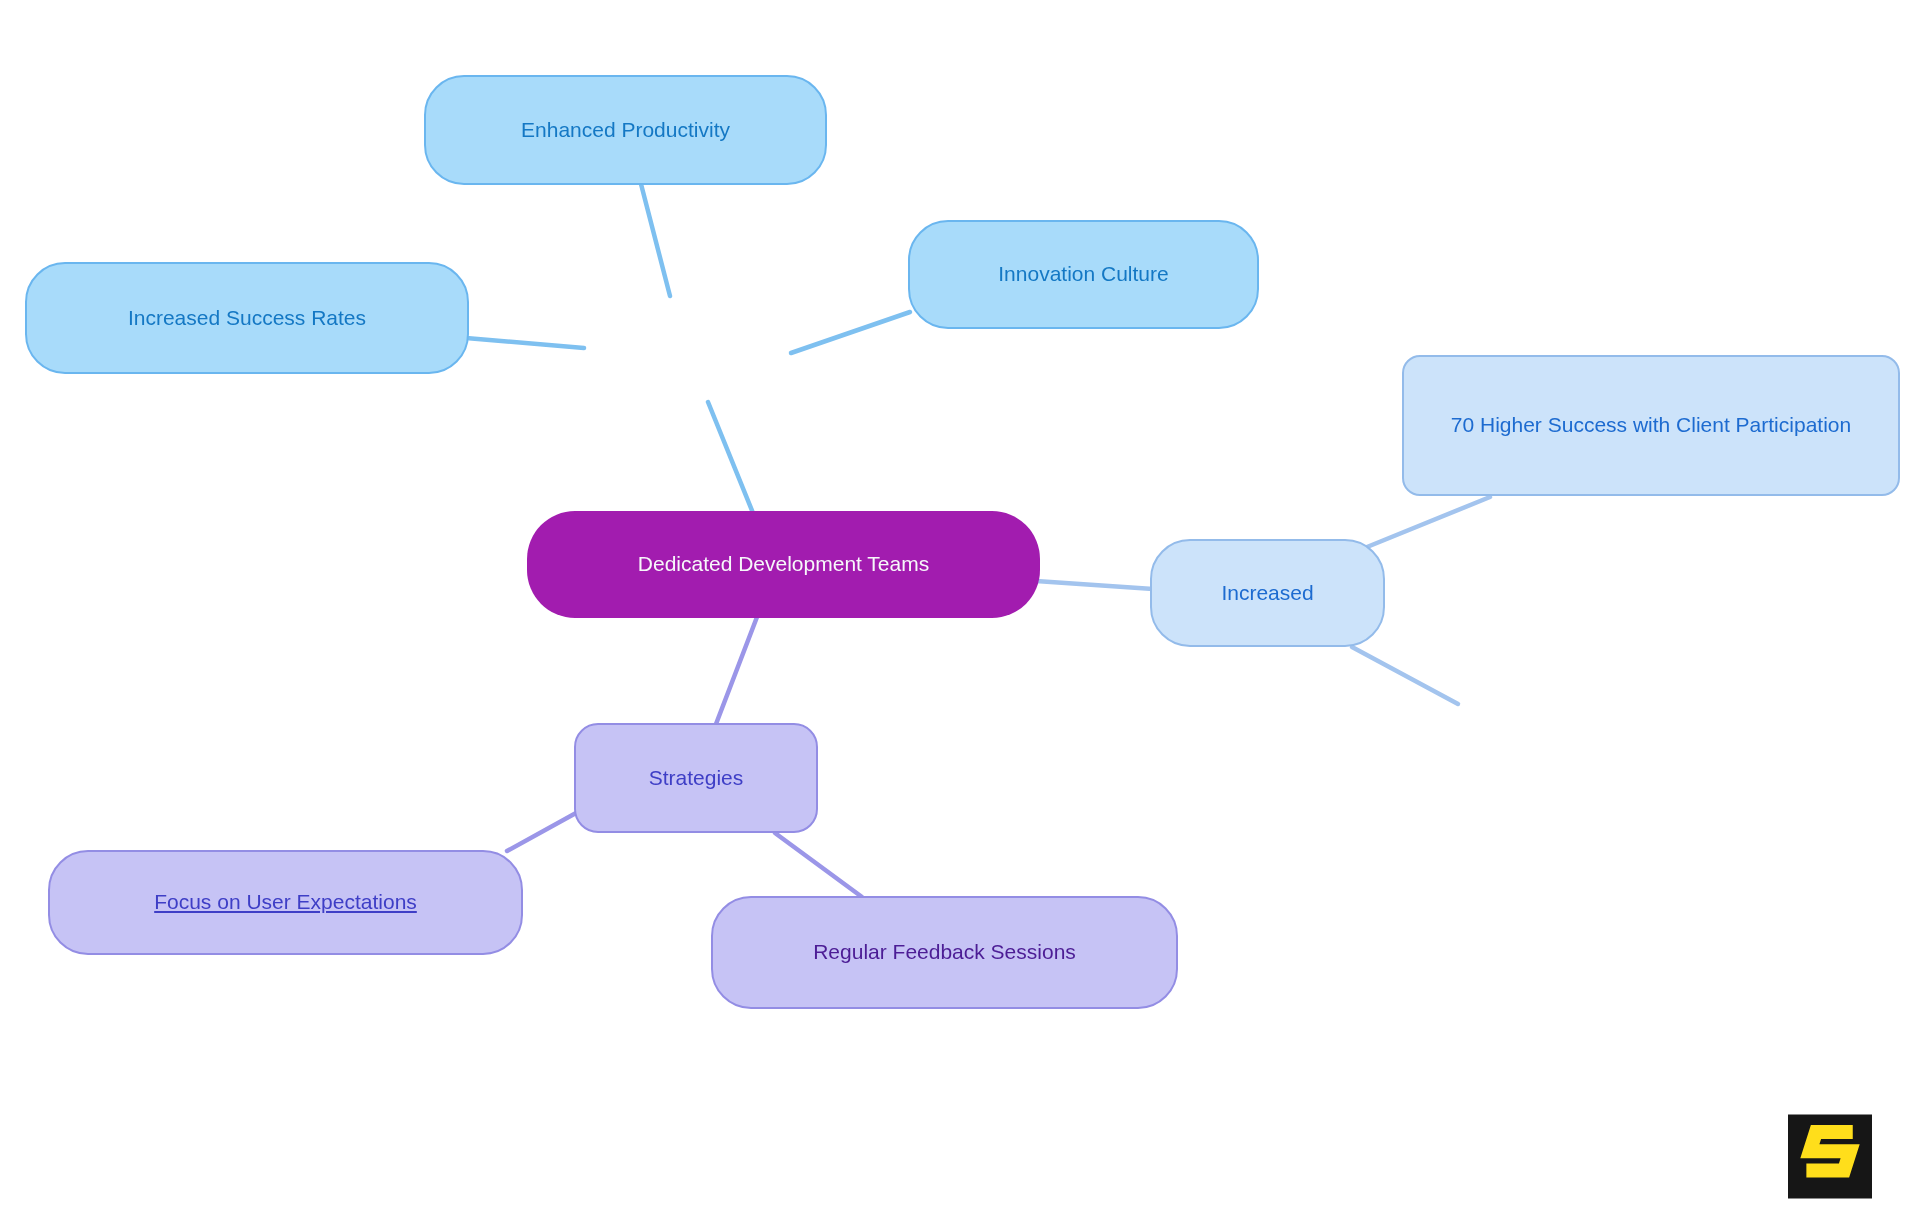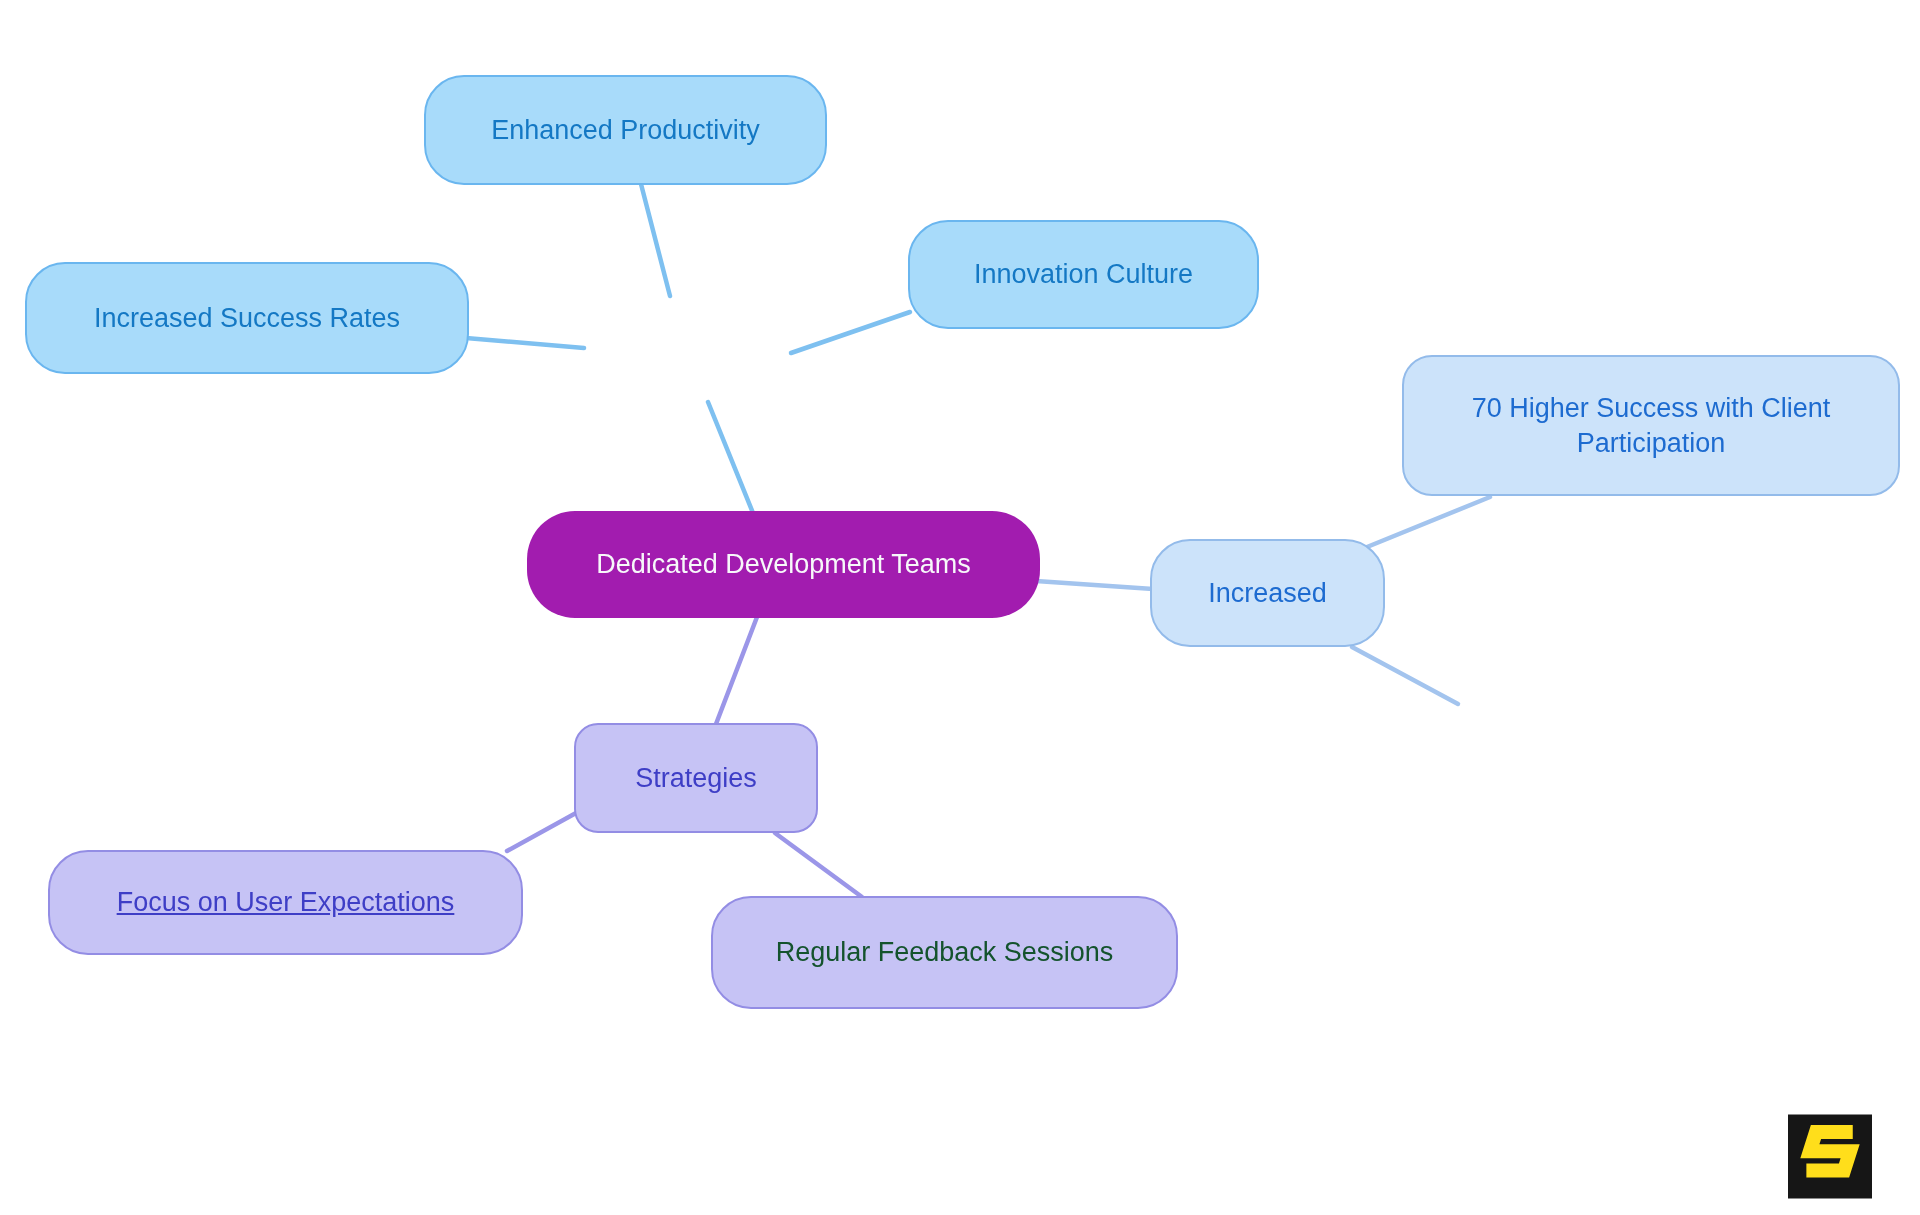--- a/index.html
+++ b/index.html
@@ -9,21 +9,21 @@
     background:#ffffff;
     overflow:hidden;
     font-family:"Liberation Sans", sans-serif;
   }
   #edges{position:absolute;left:0;top:0;width:1920px;height:1215px;}
   .node{
     position:absolute;
     display:flex;align-items:center;justify-content:center;
     text-align:center;
     box-sizing:border-box;
-    font-size:27px;
+    font-size:21px;
     font-weight:500;
     line-height:1.28;
     padding:0 28px;
     white-space:normal;
   }
   .brand-logo{
     position:absolute;
     display:flex;align-items:center;justify-content:center;
   }
 </style>
@@ -43,24 +43,24 @@
       <line x1="757" y1="617" x2="716" y2="724" stroke="#9B96E8" stroke-width="4.5" stroke-linecap="round"></line>
       <line x1="576" y1="813" x2="507" y2="851" stroke="#9B96E8" stroke-width="4.5" stroke-linecap="round"></line>
       <line x1="775" y1="833" x2="862" y2="897" stroke="#9B96E8" stroke-width="4.5" stroke-linecap="round"></line>
     </svg>
 
   <div class="node" style="left: 527px; top: 511px; width: 513px; height: 107px; border-radius: 48px; background: #a21caf; color: rgb(247, 248, 250);">Dedicated Development Teams</div>
   <div class="node" style="left: 424px; top: 75px; width: 403px; height: 110px; border-radius: 40px; background: rgb(168, 219, 250); color: rgb(20, 120, 196); border: 2.5px solid rgb(106, 182, 239);">Enhanced Productivity</div>
   <div class="node" style="left: 908px; top: 220px; width: 351px; height: 109px; border-radius: 40px; background: rgb(168, 219, 250); color: rgb(20, 120, 196); border: 2.5px solid rgb(106, 182, 239);">Innovation Culture</div>
   <div class="node" style="left: 25px; top: 262px; width: 444px; height: 112px; border-radius: 40px; background: rgb(168, 219, 250); color: rgb(20, 120, 196); border: 2.5px solid rgb(106, 182, 239);">Increased Success Rates</div>
   <div class="node" style="left: 1150px; top: 539px; width: 235px; height: 108px; border-radius: 40px; background: rgb(204, 227, 250); color: rgb(29, 107, 208); border: 2.5px solid rgb(147, 187, 234);">Increased</div>
-  <div class="node" style="left: 1402px; top: 355px; width: 498px; height: 141px; border-radius: 30px; background: rgb(204, 227, 250); color: rgb(29, 107, 208); border: 2.5px solid rgb(147, 187, 234);">70 Higher Success with Client Participation</div>
+  <div class="node" style="left: 1402px; top: 355px; width: 498px; height: 141px; border-radius: 18px; background: rgb(204, 227, 250); color: rgb(29, 107, 208); border: 2.5px solid rgb(147, 187, 234);">70 Higher Success with Client Participation</div>
   <div class="node" style="left: 574px; top: 723px; width: 244px; height: 110px; border-radius: 24px; background: rgb(198, 195, 245); color: rgb(62, 62, 198); border: 2.5px solid rgb(147, 141, 228);">Strategies</div>
   <div class="node" style="left: 48px; top: 850px; width: 475px; height: 105px; border-radius: 40px; background: rgb(198, 195, 245); color: rgb(62, 62, 198); border: 2.5px solid rgb(147, 141, 228); text-decoration: underline;">Focus on User Expectations</div>
-  <div class="node" style="left: 711px; top: 896px; width: 467px; height: 113px; border-radius: 40px; background: rgb(198, 195, 245); color: #14532d; border: 2.5px solid rgb(147, 141, 228);">Regular Feedback Sessions</div>
+  <div class="node" style="left: 711px; top: 896px; width: 467px; height: 113px; border-radius: 40px; background: rgb(198, 195, 245); color: #4c1d95; border: 2.5px solid rgb(147, 141, 228);">Regular Feedback Sessions</div>
 
   <div class="brand-logo" id="brand-logo" style="left: 1788px; top: 1114px; width: 84px; height: 85px;">
     <svg width="84" height="85" viewBox="0 0 48 48">
       <rect id="logo-bg" x="0" y="0" width="48" height="48" fill="#161616"></rect>
       <path id="logo-s" d="M37 10 H16 L12.5 21 H35.5 L32 32 H10.5" fill="none" stroke-width="8" stroke-linejoin="miter" stroke-linecap="butt" stroke="#FFDE1B"></path>
     </svg>
   </div>
 
 </div>
 

